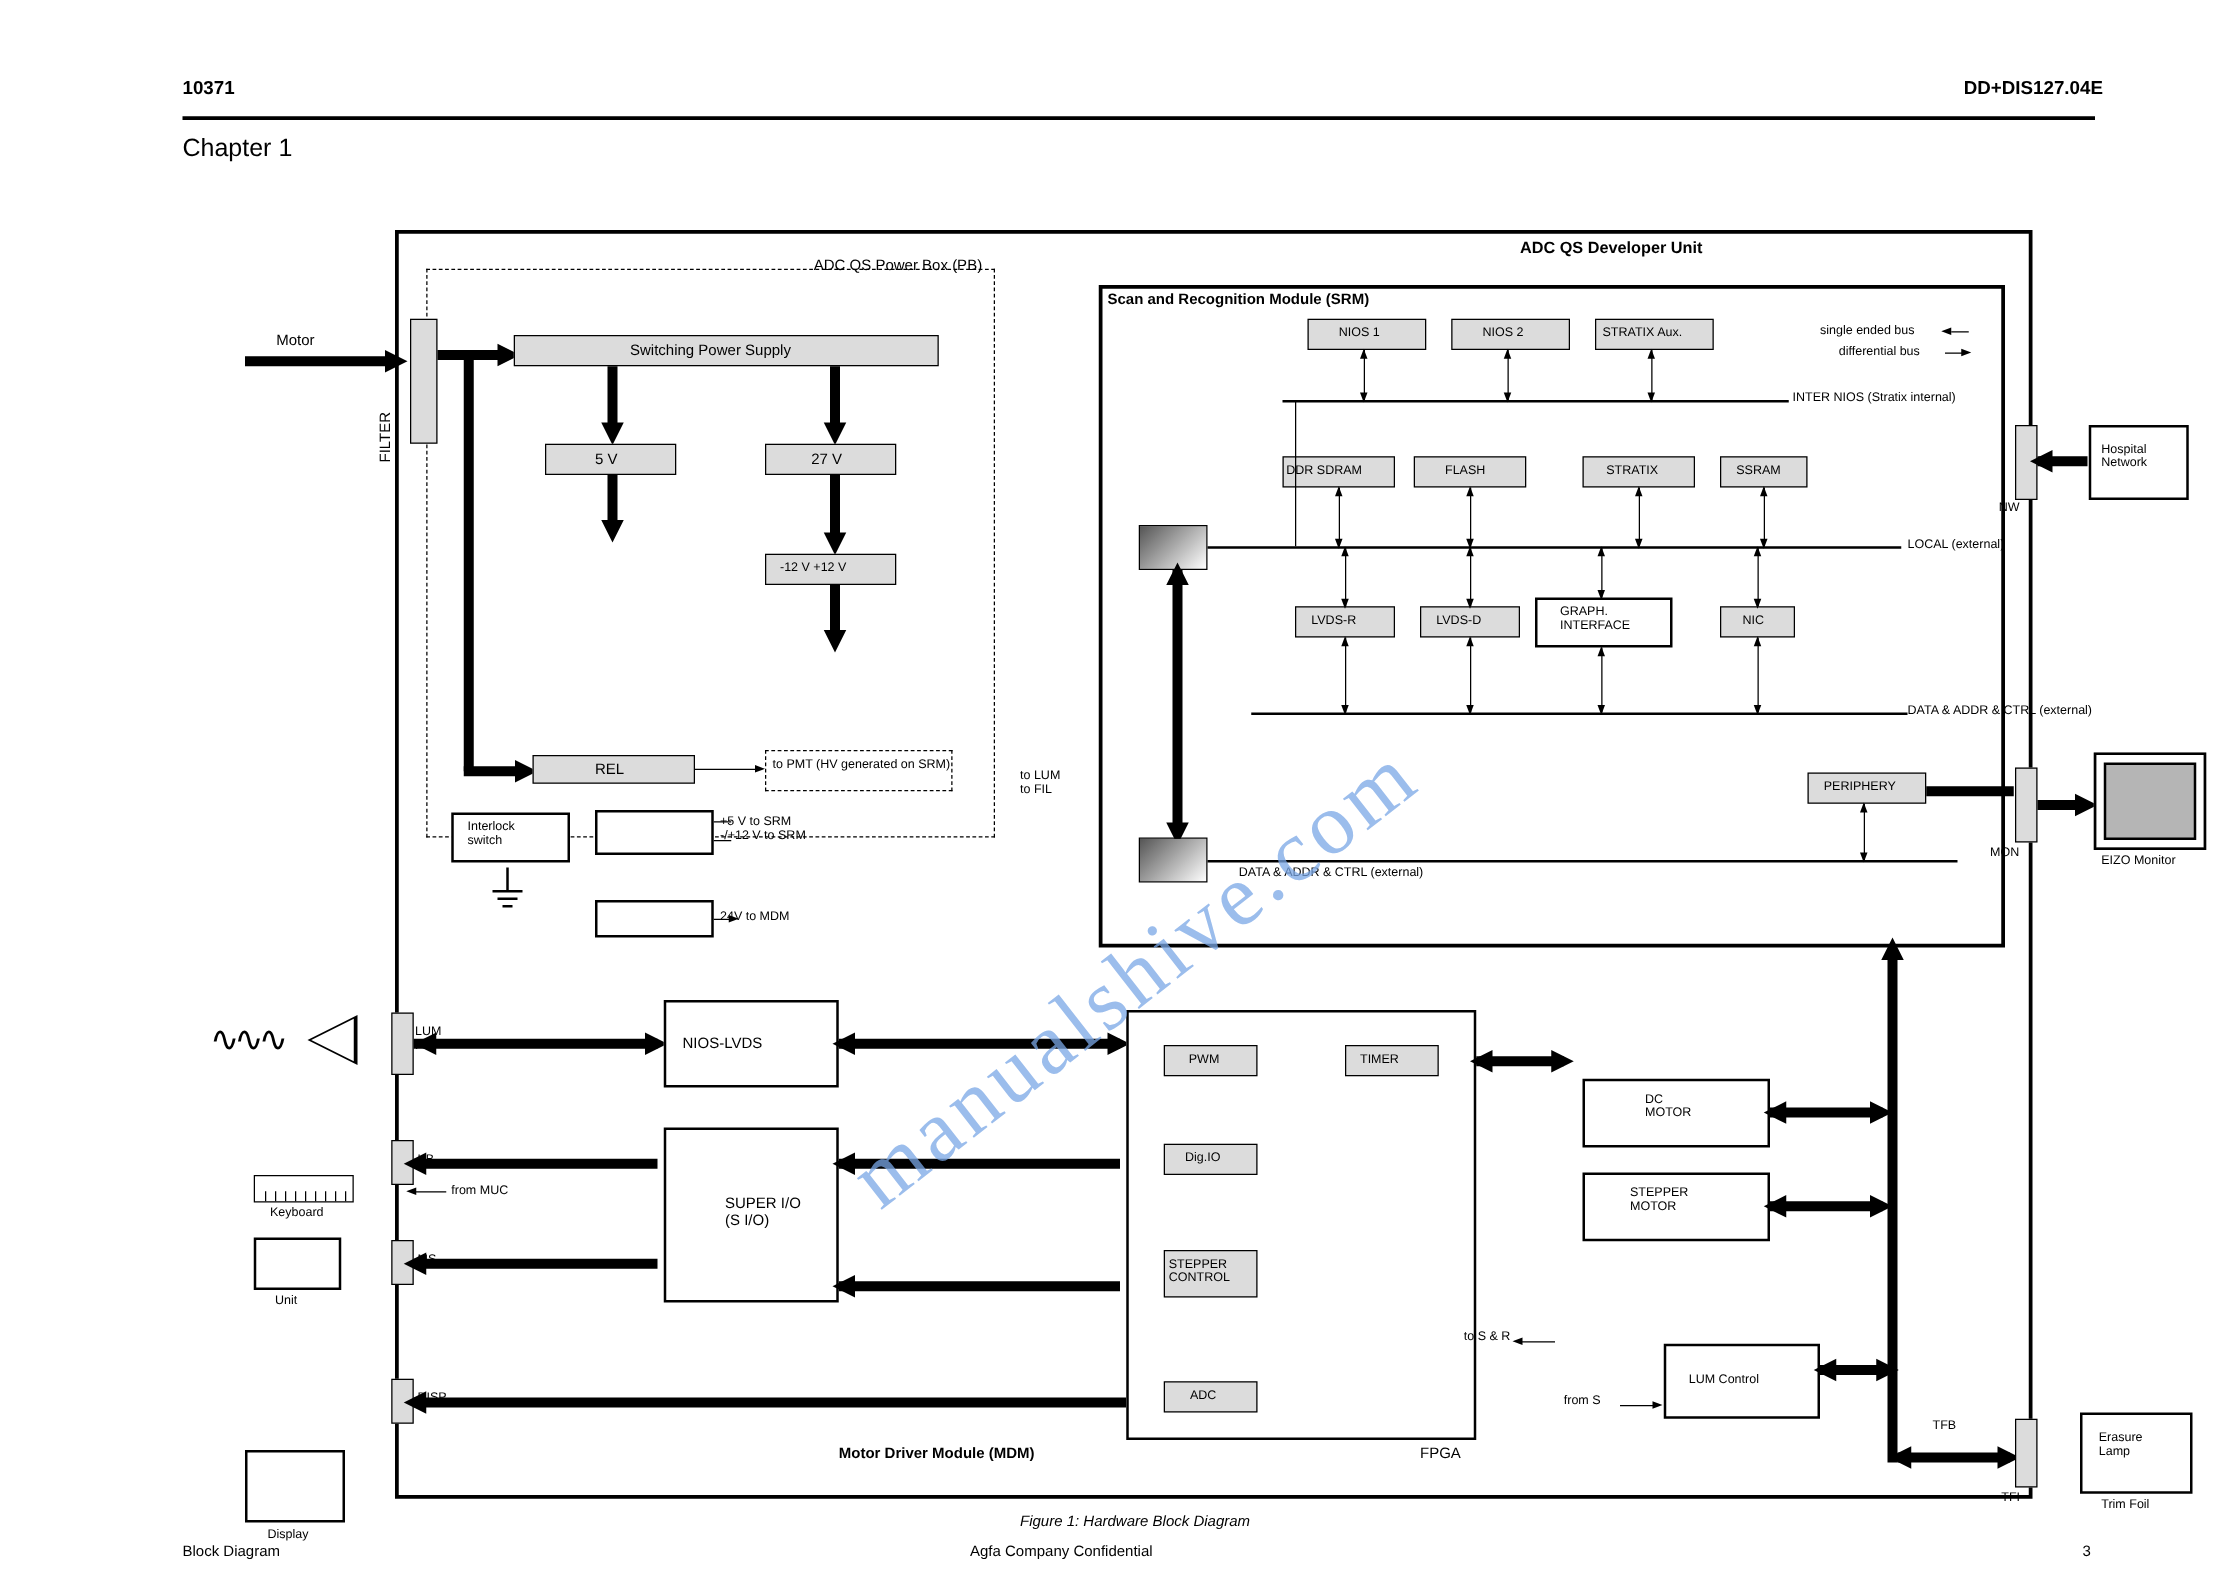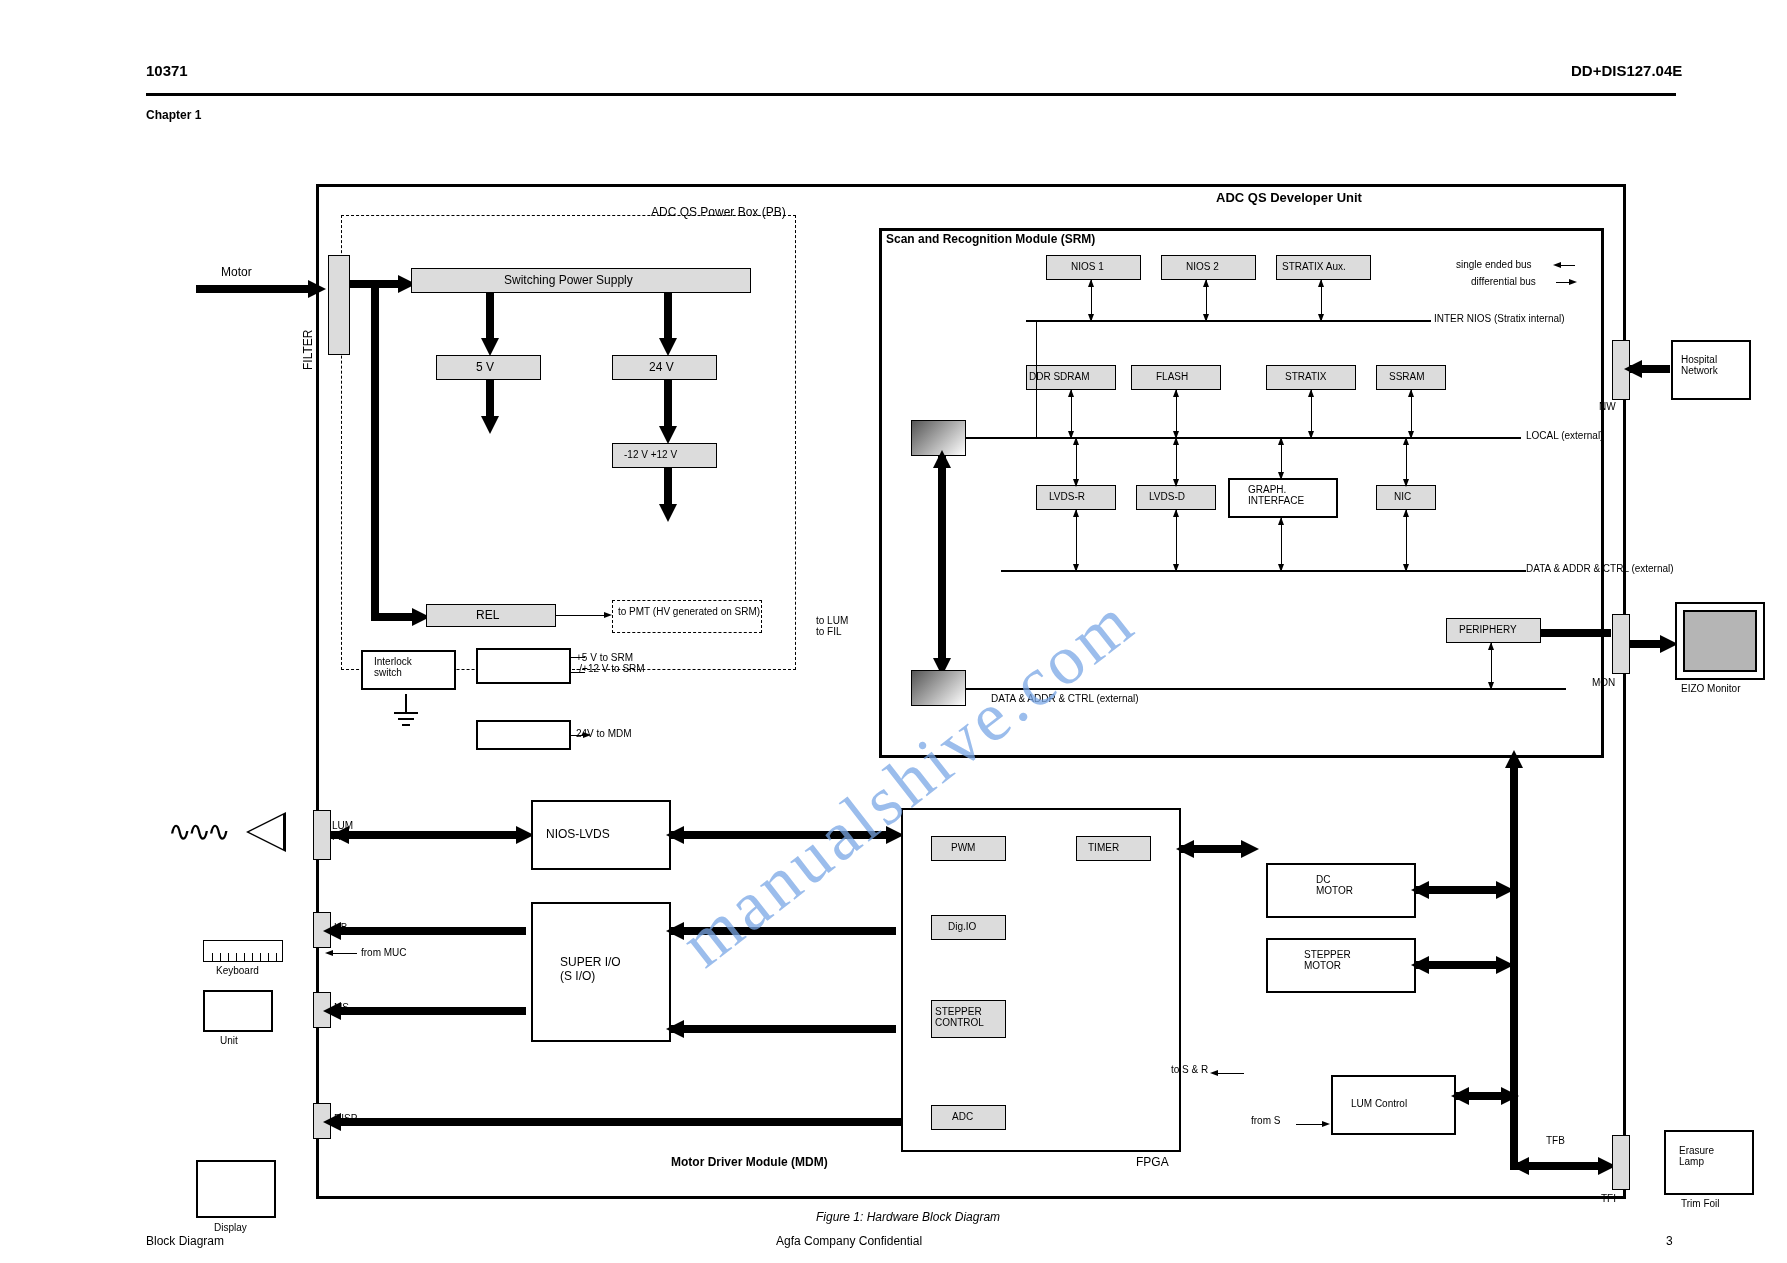--- a/index.html
+++ b/index.html
@@ -21,21 +21,21 @@
   }
   .hline { position:absolute; height:2px; background:#000; }
   .thick-hline { position:absolute; height:8px; background:#000; }
   .thick-vline { position:absolute; width:8px; background:#000; }
   .box { position:absolute; border:2px solid #000; background:#fff; }
   .gbox { position:absolute; border:1px solid #000; background:#dcdcdc; }
   .txt { position:absolute; font-size:12px; color:#000; white-space:pre; }
   .txt.s { font-size:10px; }
   .txt.b { font-weight:bold; }
   .txt.lg { font-size:15px; font-weight:bold; }
-  .txt.xl { font-size:12px; font-weight:bold;text-align:right; }
+  .txt.xl { font-size:20px; font-weight:normal;text-align:right; }
   .dashed-rect { position:absolute; border:1.5px dashed #000; }
   .big-arrowhead-r, .big-arrowhead-l, .big-arrowhead-d, .big-arrowhead-u { position:absolute; width:0; height:0; }
   .big-arrowhead-r { border-top:9px solid transparent; border-bottom:9px solid transparent; border-left:18px solid #000; }
   .big-arrowhead-l { border-top:9px solid transparent; border-bottom:9px solid transparent; border-right:18px solid #000; }
   .big-arrowhead-d { border-left:9px solid transparent; border-right:9px solid transparent; border-top:18px solid #000; }
   .big-arrowhead-u { border-left:9px solid transparent; border-right:9px solid transparent; border-bottom:18px solid #000; }
   .tiny-arrow-r, .tiny-arrow-l, .tiny-arrow-d, .tiny-arrow-u { position:absolute; width:0; height:0; }
   .tiny-arrow-r { border-top:3px solid transparent; border-bottom:3px solid transparent; border-left:8px solid #000; }
   .tiny-arrow-l { border-top:3px solid transparent; border-bottom:3px solid transparent; border-right:8px solid #000; }
   .tiny-arrow-d { border-left:3px solid transparent; border-right:3px solid transparent; border-top:8px solid #000; }
@@ -87,21 +87,21 @@
   <div class="thick-vline" style="left:470px; top:293px; height:50px;"></div>
   <div class="big-arrowhead-d" style="left:465px; top:338px;"></div>
   <div class="gbox" style="left:420px; top:355px; width:105px; height:25px;"></div>
   <div class="txt" style="left:460px; top:360px;">5 V</div>
   <div class="thick-vline" style="left:470px; top:380px; height:40px;"></div>
   <div class="big-arrowhead-d" style="left:465px; top:416px;"></div>
 
   <div class="thick-vline" style="left:648px; top:293px; height:50px;"></div>
   <div class="big-arrowhead-d" style="left:643px; top:338px;"></div>
   <div class="gbox" style="left:596px; top:355px; width:105px; height:25px;"></div>
-  <div class="txt" style="left:633px; top:360px;">24 V</div>
+  <div class="txt" style="left:633px; top:360px;">27 V</div>
   <div class="thick-vline" style="left:648px; top:380px; height:50px;"></div>
   <div class="big-arrowhead-d" style="left:643px; top:426px;"></div>
   <div class="gbox" style="left:596px; top:443px; width:105px; height:25px;"></div>
   <div class="txt s" style="left:608px; top:449px;">-12 V +12 V</div>
   <div class="thick-vline" style="left:648px; top:468px; height:40px;"></div>
   <div class="big-arrowhead-d" style="left:643px; top:504px;"></div>
 
   <div class="thick-vline" style="left:355px; top:280px; height:337px;"></div>
   <div class="thick-hline" style="left:355px; top:613px; width:50px;"></div>
   <div class="big-arrowhead-r" style="left:396px; top:608px;"></div>
@@ -274,21 +274,21 @@
   <div class="big-arrowhead-l" style="left:315px; top:826px;"></div>
 
   <div class="box" style="left:515px; top:800px; width:140px; height:70px;"></div>
   <div class="txt" style="left:530px; top:827px;">NIOS-LVDS</div>
 
   <div class="thick-hline" style="left:655px; top:831px; width:225px;"></div>
   <div class="big-arrowhead-r" style="left:870px; top:826px;"></div>
   <div class="big-arrowhead-l" style="left:650px; top:826px;"></div>
 
   <div class="box" style="left:515px; top:902px; width:140px; height:140px;"></div>
-  <div class="txt" style="left:544px; top:955px;">SUPER I/O
+  <div class="txt" style="left:564px; top:955px;">SUPER I/O
 (S I/O)</div>
 
   <div class="gbox" style="left:297px; top:912px; width:18px; height:36px;"></div>
   <div class="txt s" style="left:318px; top:922px;">KB</div>
   <div class="thinline-h" style="left:315px; top:953px; width:26px;"></div>
   <div class="tiny-arrow-l" style="left:309px; top:950px;"></div>
   <div class="txt s" style="left:345px; top:947px;">from MUC</div>
   <div class="ruler" style="left:187px; top:940px; width:80px; height:22px;">
       <div class="tick" style="left: 8px;"></div>
       <div class="tick" style="left: 16px;"></div>

